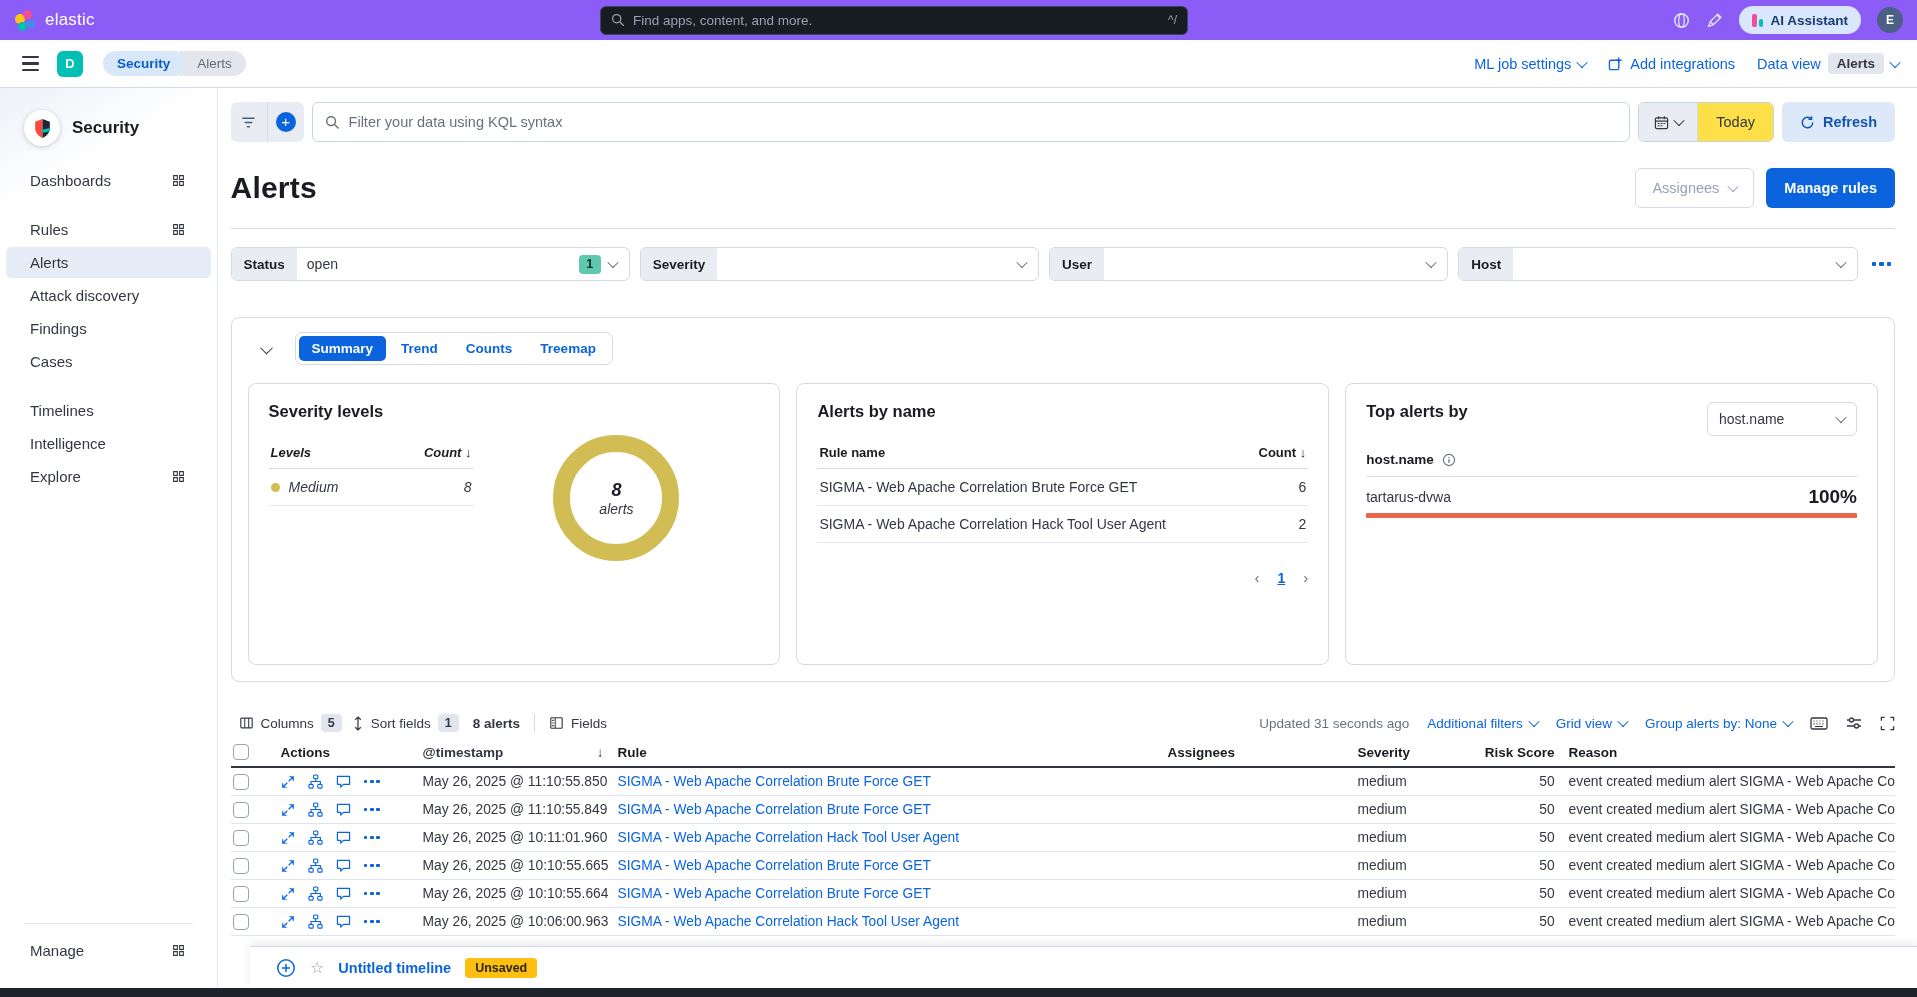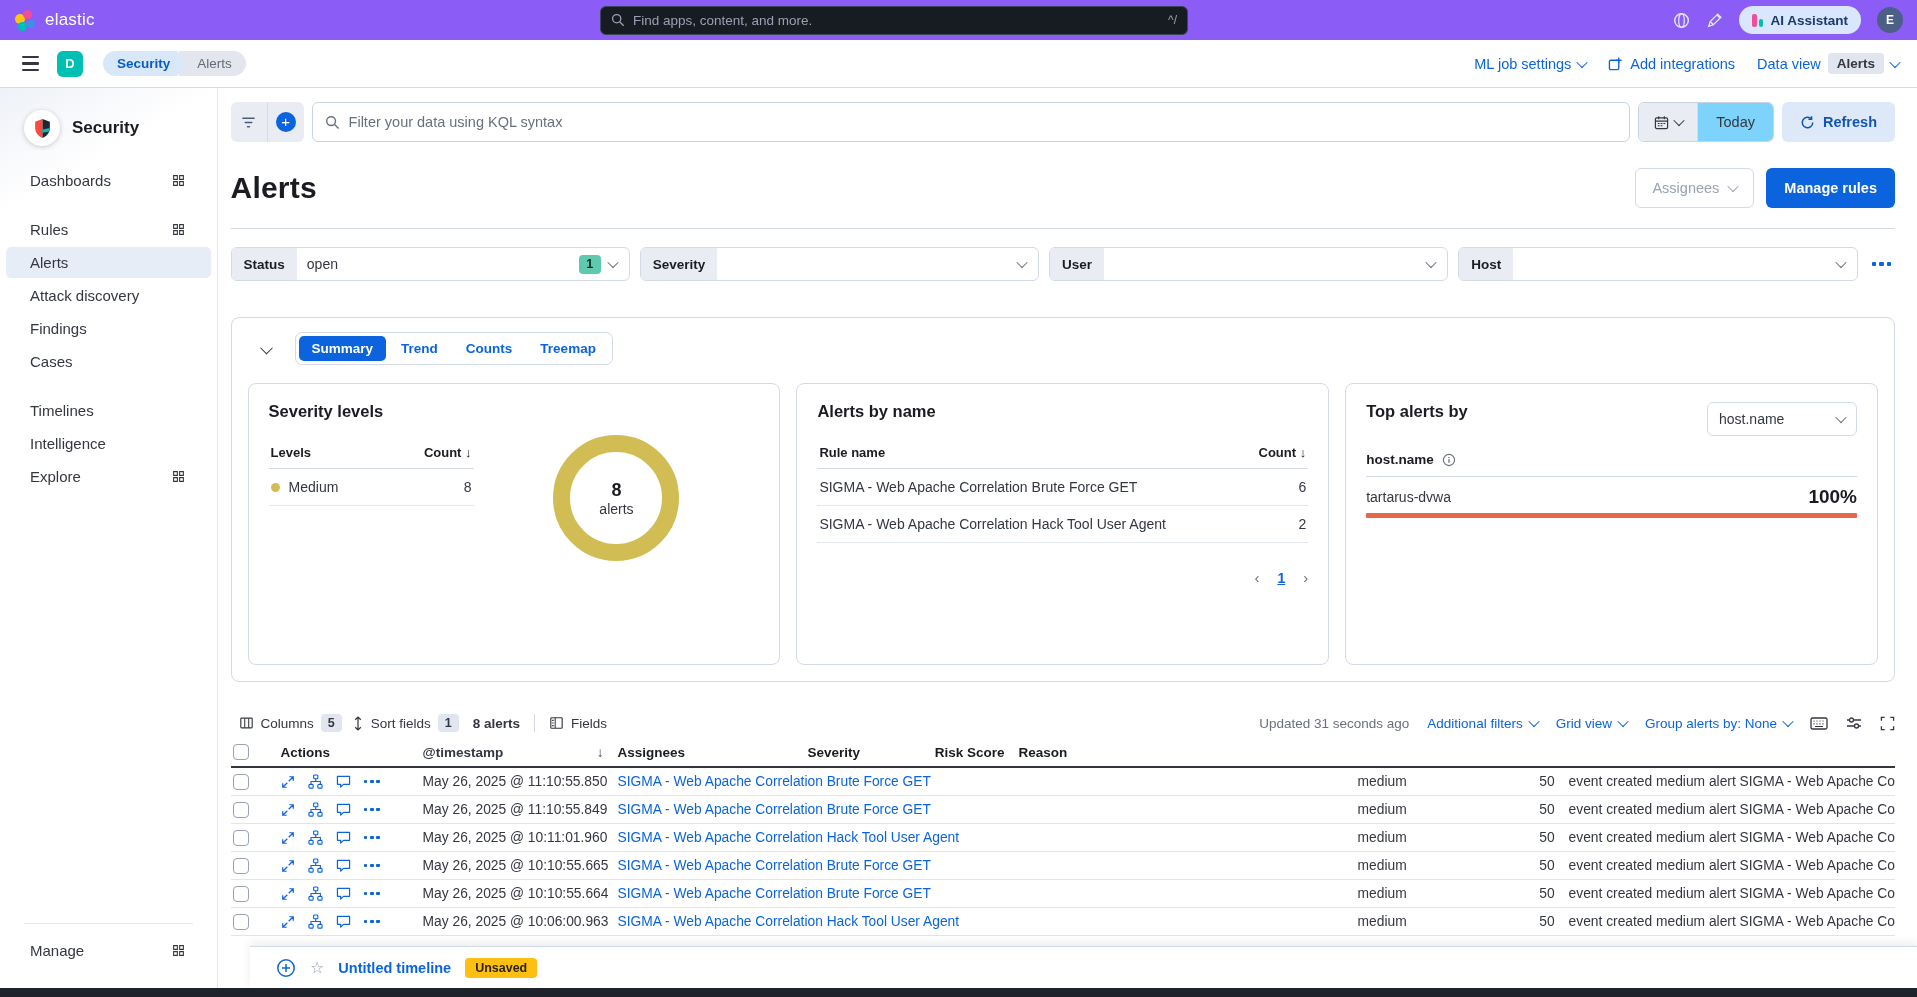--- a/index.html
+++ b/index.html
@@ -67,21 +67,21 @@
   .filt-btn { width:36px; height:40px; display:flex; align-items:center; justify-content:center; cursor:pointer; color:#4c5d78; }
   .filt-sep { width:1px; height:40px; background:#d5dce6; }
   .plus-circle { width:20px; height:20px; border-radius:50%; background:#0b64dd; color:#fff; font-size:15px; line-height:19px;
     text-align:center; font-weight:400; }
   .kql { flex:1; height:40px; border:1px solid #c9d4e2; border-radius:6px; background:#fff; display:flex; align-items:center;
     padding:0 12px; gap:9px; }
   .kql input { flex:1; border:none; outline:none; font-size:14.5px; font-family:inherit; color:#343741; }
   .kql input::placeholder { color:#69707d; }
   .datepick { display:flex; height:40px; border:1px solid #c9d4e2; border-radius:6px; overflow:hidden; }
   .dp-cal { width:58px; background:#e9edf3; display:flex; align-items:center; justify-content:center; gap:6px; color:#343741; cursor:pointer; }
-  .dp-val { background:#7dd3fc; display:flex; align-items:center; padding:0 18px; font-size:14.5px; color:#343741; border-left:1px solid #d5dce6; cursor:pointer; }
+  .dp-val { background:#fde047; display:flex; align-items:center; padding:0 18px; font-size:14.5px; color:#343741; border-left:1px solid #d5dce6; cursor:pointer; }
   .refresh-btn { height:40px; border:none; border-radius:6px; background:#dde9f8; color:#1254b0; font-weight:600; font-size:14.5px;
     display:flex; align-items:center; gap:8px; padding:0 18px; font-family:inherit; cursor:pointer; }
 
   
   .title-row { display:flex; align-items:center; margin-top:26px; }
   .page-title { font-size:30px; font-weight:700; color:#1a1c21; letter-spacing:.2px; }
   .title-actions { margin-left:auto; display:flex; align-items:center; gap:12px; }
   .assignees-btn { height:40px; border:1px solid #d3dae6; background:#fff; border-radius:6px; color:#98a2b3; font-size:14.5px;
     display:flex; align-items:center; gap:10px; padding:0 16px; font-family:inherit; cursor:pointer; }
   .manage-btn { height:40px; border:none; background:#0b64dd; color:#fff; border-radius:6px; font-size:14.5px; font-weight:600;
@@ -106,21 +106,21 @@
   .tabgroup { display:inline-flex; border:1px solid #d3dae6; border-radius:7px; padding:3px; gap:2px; background:#fff; }
   .tab { padding:5px 13px; font-size:13.5px; font-weight:600; color:#0b64dd; border-radius:5px; cursor:pointer; }
   .tab.active { background:#0b64dd; color:#fff; }
   .panels-row { display:flex; gap:16px; margin-top:18px; }
   .panel { flex:1; border:1px solid #d3dae6; border-radius:8px; padding:18px 20px; height:282px; background:#fff; }
   .panel-title { font-size:16.5px; font-weight:700; color:#1a1c21; }
   .mini-tbl-head { display:flex; justify-content:space-between; font-size:13px; font-weight:700; color:#1a1c21;
     padding:10px 2px 8px; border-bottom:1px solid #d3dae6; }
   .mini-row { display:flex; justify-content:space-between; align-items:center; height:37px; border-bottom:1px solid #e3e8f0;
     font-size:14px; color:#343741; padding:0 2px; }
-  .sev-flex { display:flex; margin-top:14px; }
+  .sev-flex { display:flex; margin-top:14px;font-style:italic; }
   .sev-table { width:205px; }
   .dot { width:9px; height:9px; border-radius:50%; display:inline-block; margin-right:9px; }
   .donut-box { flex:1; display:flex; align-items:center; justify-content:center; }
   .donut { width:126px; height:126px; border:17px solid #d2bd55; border-radius:50%; display:flex; flex-direction:column;
     align-items:center; justify-content:center; }
   .donut b { font-size:18px; color:#1a1c21; }
   .donut span { font-size:14px; color:#343741; }
   .pager { display:flex; align-items:center; justify-content:flex-end; gap:18px; margin-top:26px; font-size:14px; }
   .pg-arrow { color:#69707d; cursor:pointer; font-size:15px; }
   .pg-num { color:#0b64dd; font-weight:700; text-decoration:underline; cursor:pointer; }
@@ -531,20 +531,21 @@
     <div class="tbl">
       <div class="tr head">
         <span class="col-check">
             <span class="cbx"></span>
           </span>
         <span class="col-actions" style="color:#1a1c21;">Actions</span>
         <span class="col-time">
             <span>@timestamp</span>
             <span class="sort">↓</span>
           </span>
+        <span class="col-rule" style="color:#1a1c21;cursor:default;">Rule</span>
         <span class="col-assign">Assignees</span>
         <span class="col-sev">Severity</span>
         <span class="col-risk">Risk Score</span>
         <span class="col-reason">Reason</span>
       </div>
 
       <div class="tr row">
         <span class="col-check">
             <span class="cbx"></span>
           </span>

